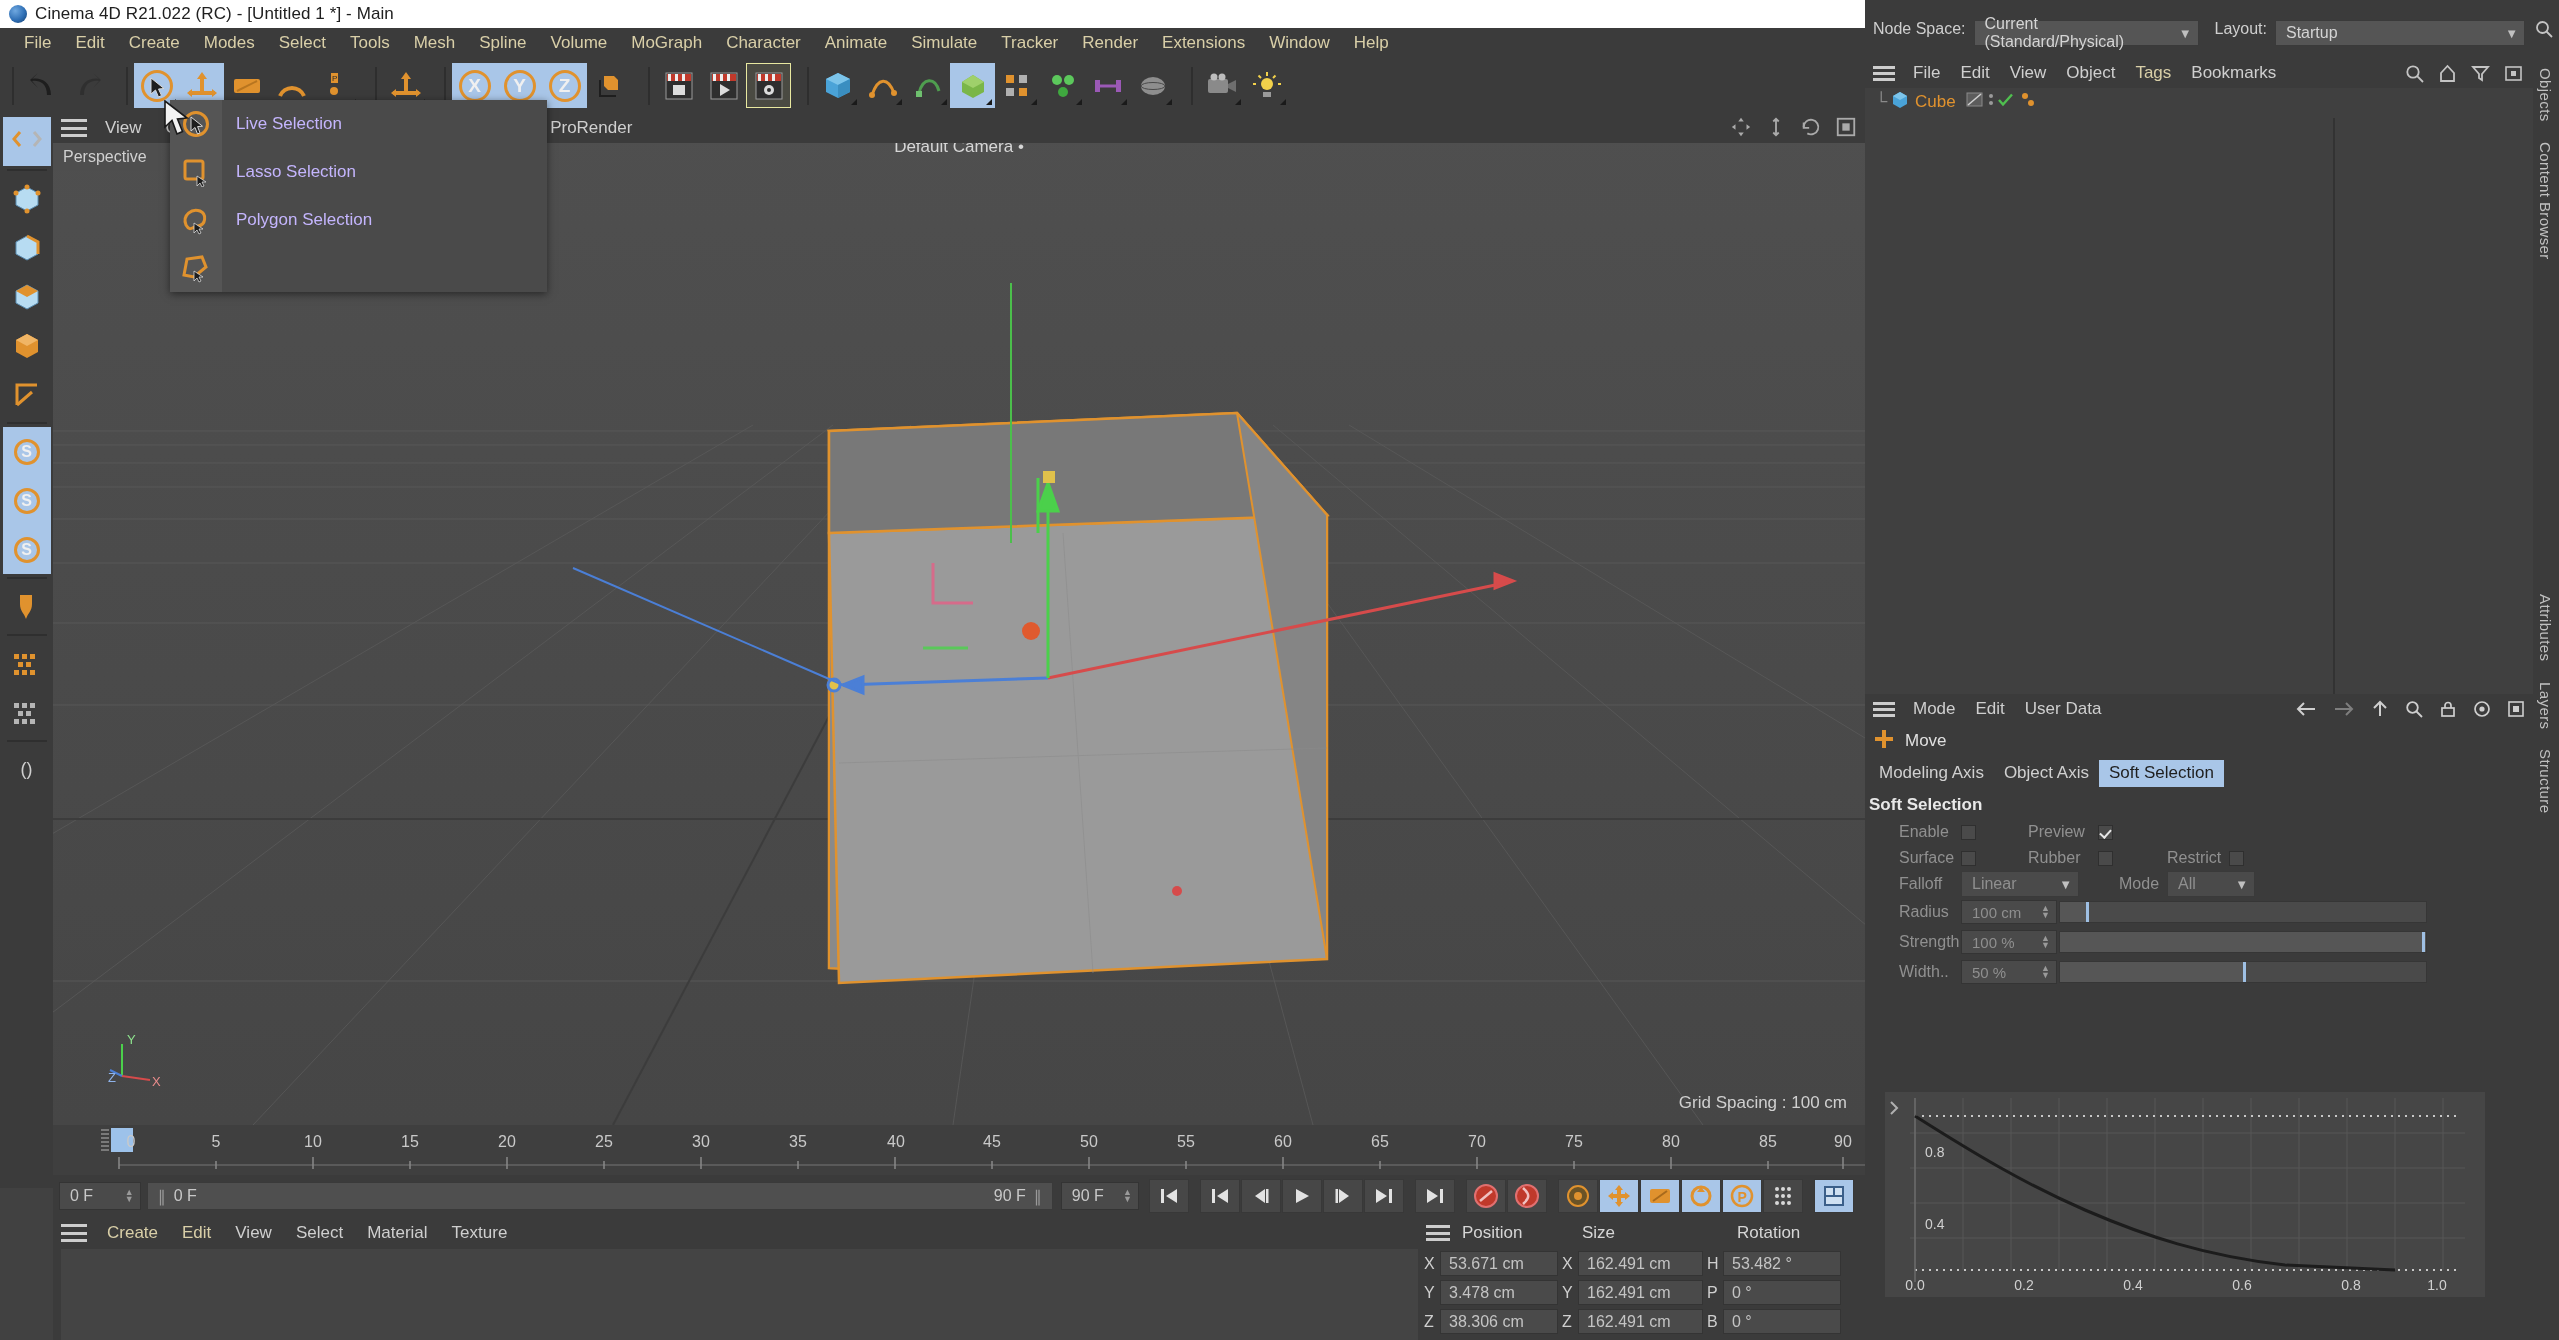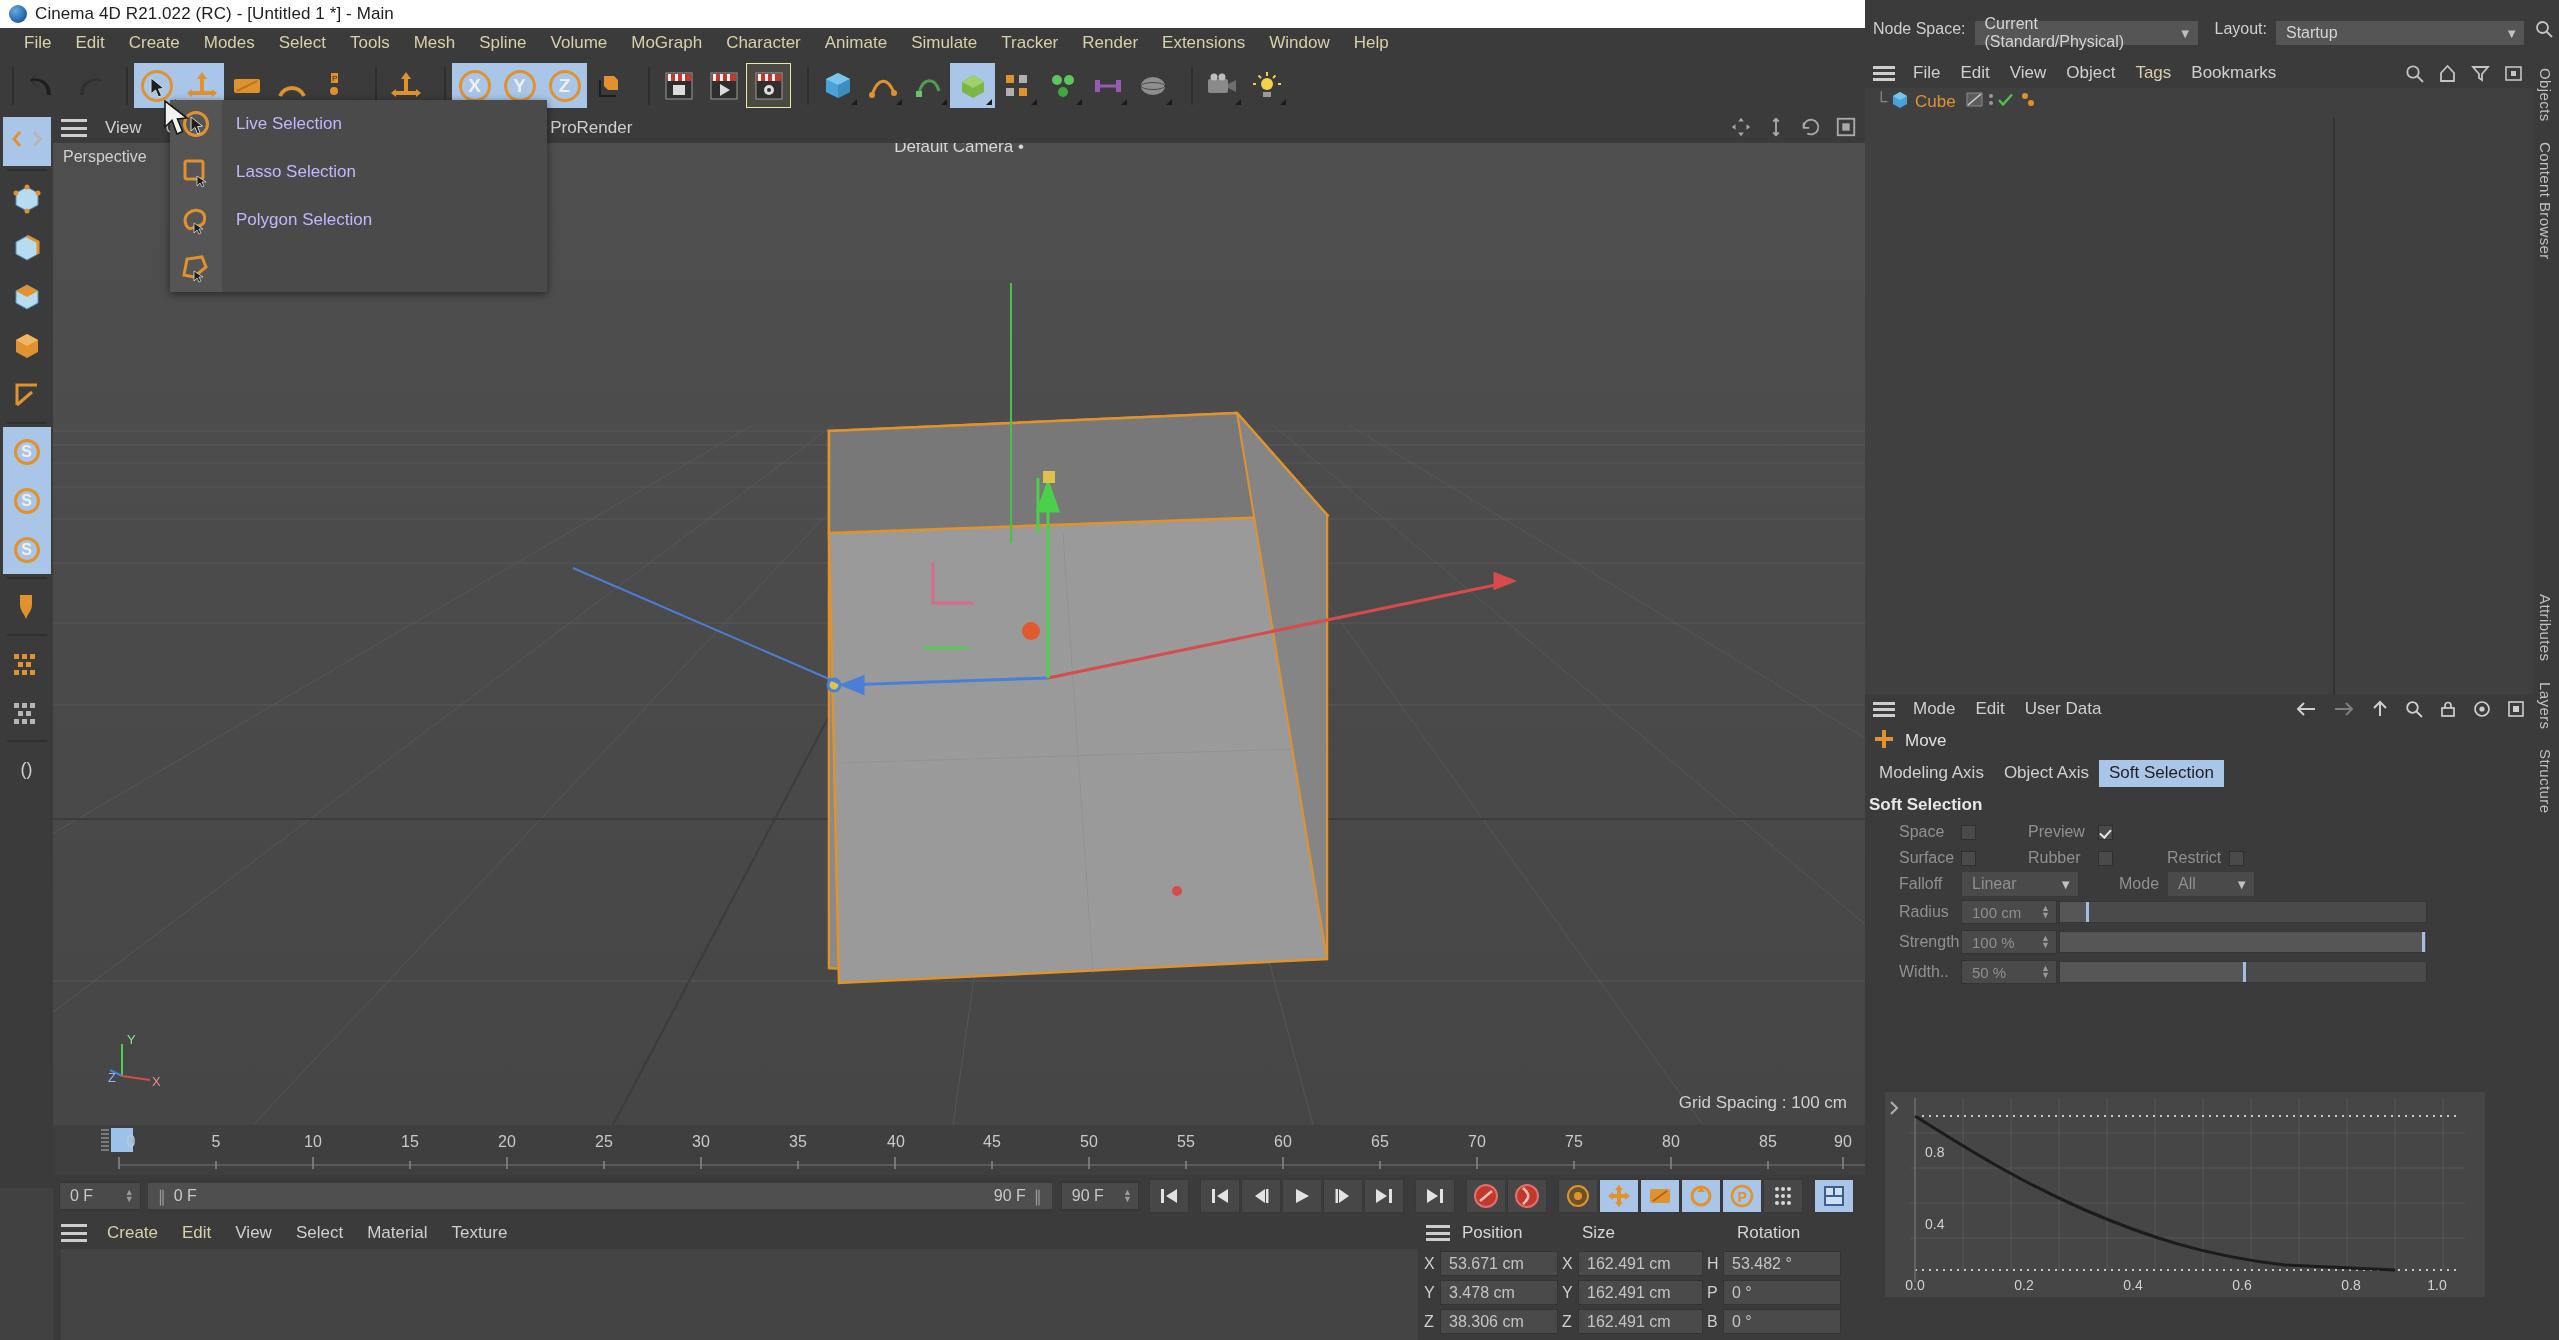--- a/index.html
+++ b/index.html
@@ -1151,21 +1151,21 @@
 
       <div class="am-tabs">
         <div class="am-tab">Modeling Axis</div>
         <div class="am-tab">Object Axis</div>
         <div class="am-tab active">Soft Selection</div>
       </div>
 
       <div class="am-section">Soft Selection</div>
 
       <div class="am-row">
-        <span class="am-lbl" style="width:62px">Space</span>
+        <span class="am-lbl" style="width:62px">Enable</span>
         <span class="chk"></span>
         <span class="am-lbl" style="width:70px; margin-left:52px;">Preview</span>
         <span class="chk on"></span>
       </div>
 
       <div class="am-row">
         <span class="am-lbl" style="width:62px">Surface</span>
         <span class="chk"></span>
         <span class="am-lbl" style="width:70px; margin-left:52px;">Rubber</span>
         <span class="chk"></span>

